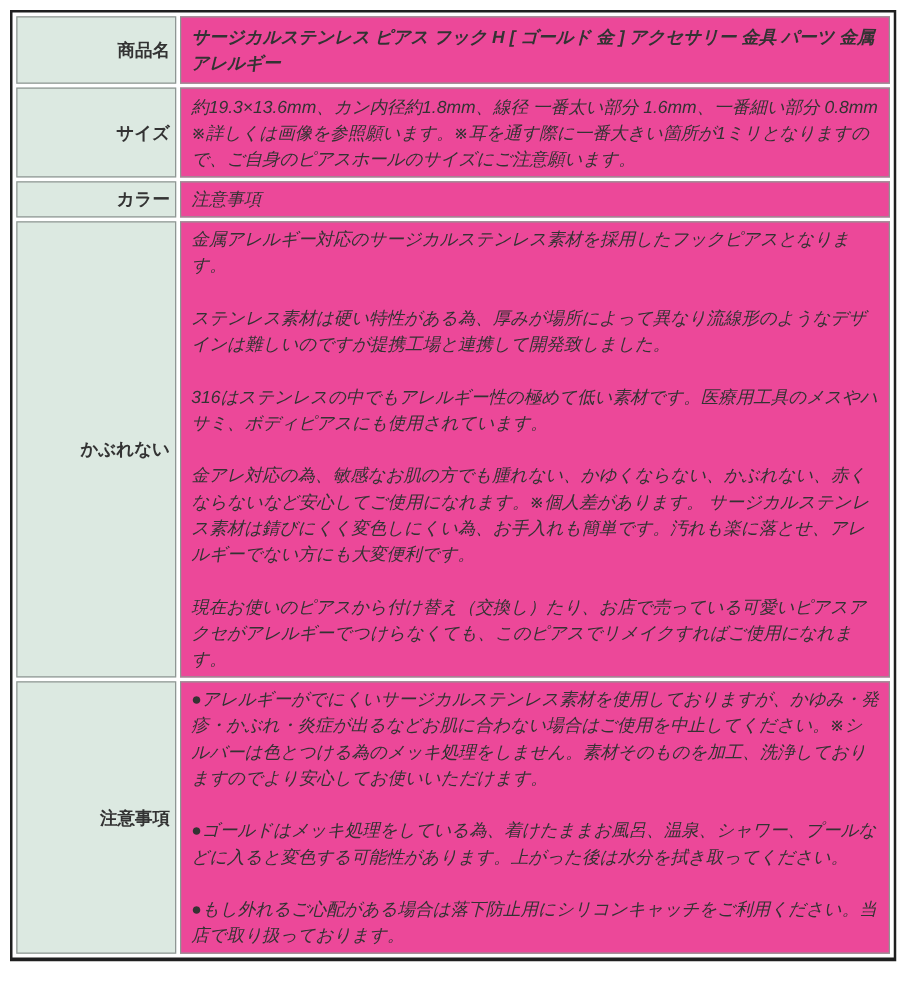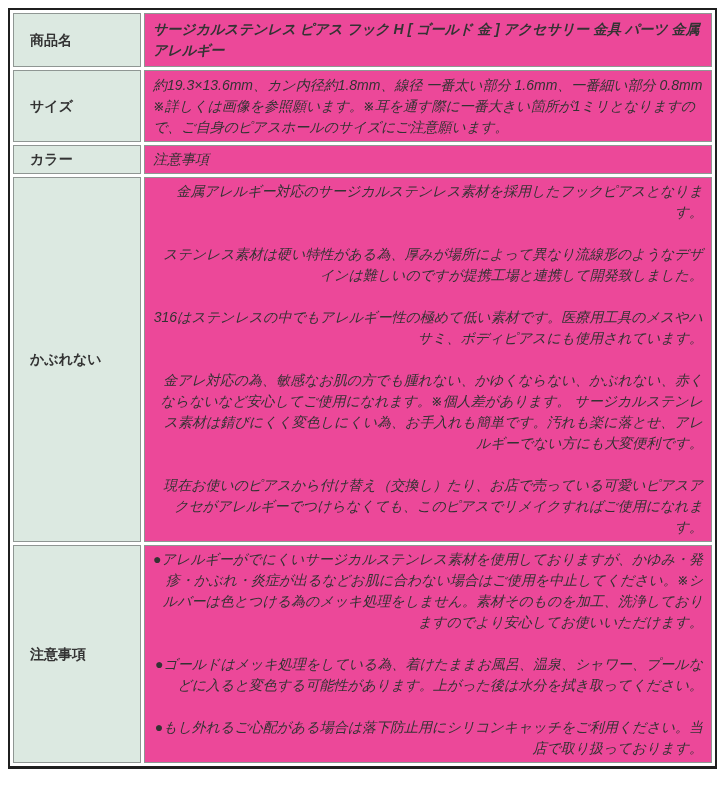--- a/index.html
+++ b/index.html
@@ -30,40 +30,40 @@
     border: 1px solid #8f9693;
     font-size: 14px;
     line-height: 21px;
     color: #333333;
     box-sizing: border-box;
   }
   table.spec-table th {
     width: 128px;
     background: #dce9e1;
     font-weight: bold;
-    text-align: left;
+    text-align: right;
     vertical-align: middle;
-    padding: 2px 16px;
+    padding: 2px 4px;
   }
   table.spec-table td {
     background: #ec4899;
     text-align: left;
     vertical-align: middle;
     padding: 3px 8px;
     white-space: pre-line;
     word-break: break-all;
     font-style: italic;
   }
   tr.row-product-name { height: 54px; }
   tr.row-size         { height: 72px; }
   tr.row-material     { height: 27px; }
   tr.row-color        { height: 27px; margin-left: 45px; }
   tr.row-product-name td { font-weight: bold; vertical-align: middle; }
   tr.row-description td,
-  tr.row-precautions td { vertical-align: middle; text-align: right; }
+  tr.row-precautions td { vertical-align: middle; }
 </style>
 </head>
 <body>
 
 <div class="page">
   <table class="spec-table">
     <tbody>
       <tr class="row-product-name">
         <th>商品名</th>
         <td>サージカルステンレス ピアス フック H [ ゴールド 金 ] アクセサリー 金具 パーツ 金属アレルギー</td>

